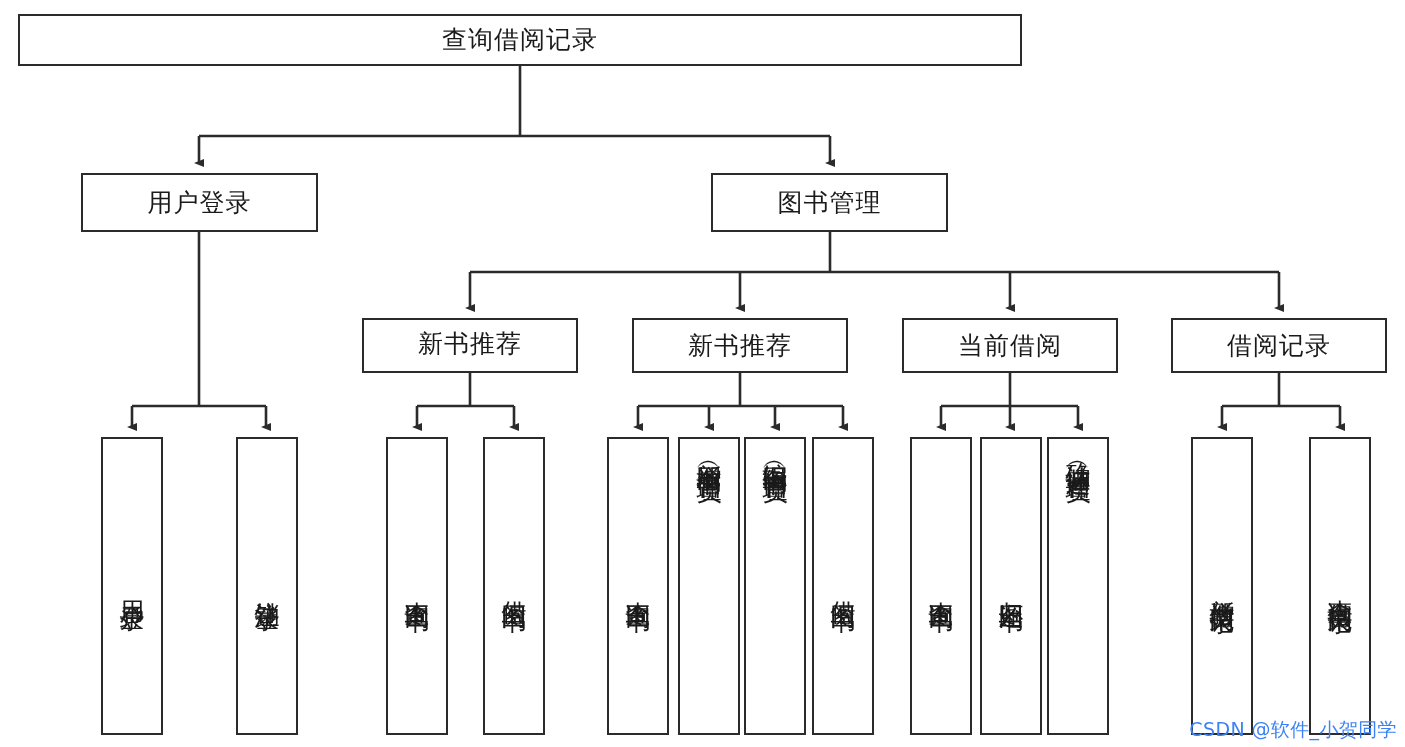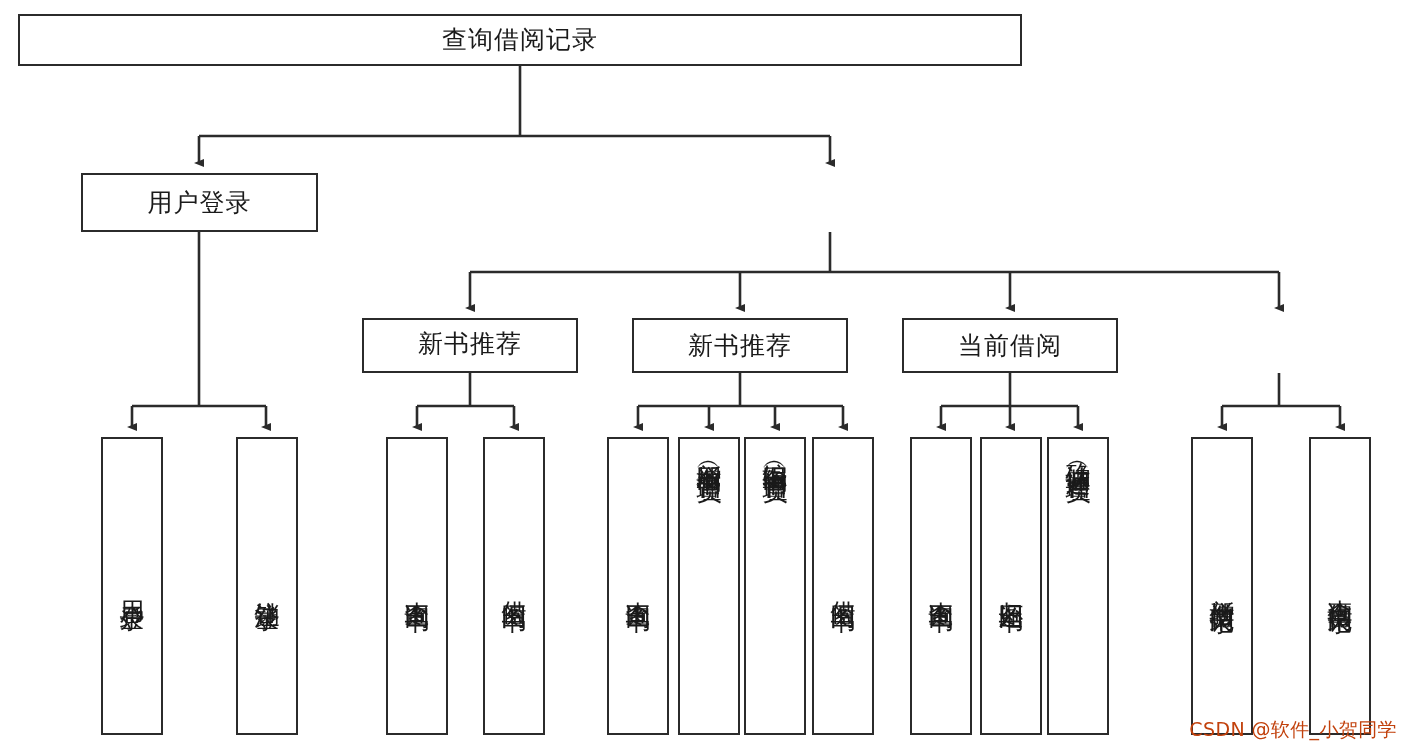--- a/index.html
+++ b/index.html
@@ -64,21 +64,21 @@
   }
   .node.vertical.centered {
     align-items: center;
     padding-top: 0;
   }
   #watermark {
     position: absolute;
     right: 8px;
     bottom: 4px;
     font-size: 19px;
-    color: #c2410c;
+    color: #3b82f6;
     letter-spacing: 0.02em;
     z-index: 5;
     white-space: nowrap;
     font-family: "DejaVu Sans", "Liberation Sans", sans-serif;
   }
 </style>
 </head>
 <body>
 
 <div id="diagram-root">
@@ -135,30 +135,36 @@
     </g>
   </svg>
 
   <div class="node root horizontal" style="left:18px; top:14px; width:1004px; height:52px;">
     <span class="node-label">查询借阅记录</span>
   </div>
 
   <div class="node horizontal" style="left:81px; top:173px; width:237px; height:59px;">
     <span class="node-label">用户登录</span>
   </div>
+  <div class="node horizontal" style="left:711px; top:173px; width:237px; height:59px;">
+    <span class="node-label">图书管理</span>
+  </div>
 
   <div class="node horizontal" style="left:362px; top:318px; width:216px; height:55px;font-family:Liberation Mono, monospace;">
     <span class="node-label">新书推荐</span>
   </div>
   <div class="node horizontal" style="left:632px; top:318px; width:216px; height:55px;">
     <span class="node-label">新书推荐</span>
   </div>
   <div class="node horizontal" style="left:902px; top:318px; width:216px; height:55px;">
     <span class="node-label">当前借阅</span>
   </div>
+  <div class="node horizontal" style="left:1171px; top:318px; width:216px; height:55px;">
+    <span class="node-label">借阅记录</span>
+  </div>
 
   <div class="node vertical centered" style="left:101px; top:437px; width:62px; height:298px;">
     <span class="node-label">用户登录</span>
   </div>
   <div class="node vertical centered" style="left:236px; top:437px; width:62px; height:298px;">
     <span class="node-label">注销登录</span>
   </div>
 
   <div class="node vertical centered" style="left:386px; top:437px; width:62px; height:298px;">
     <span class="node-label">查询图书</span>

